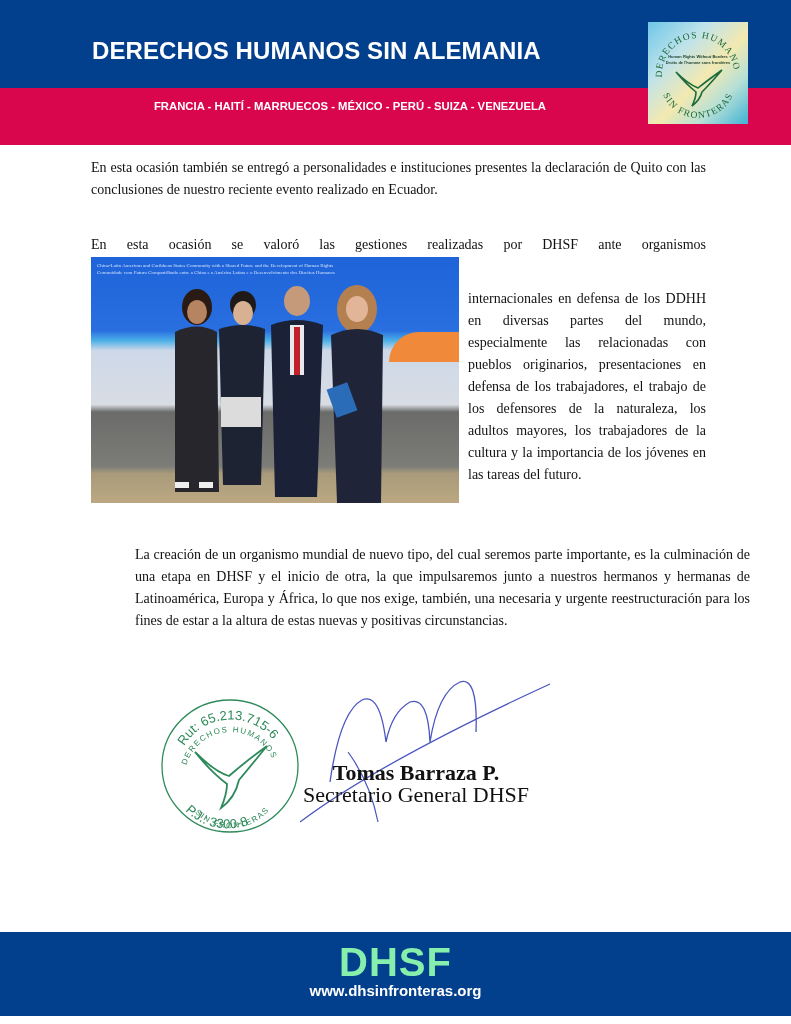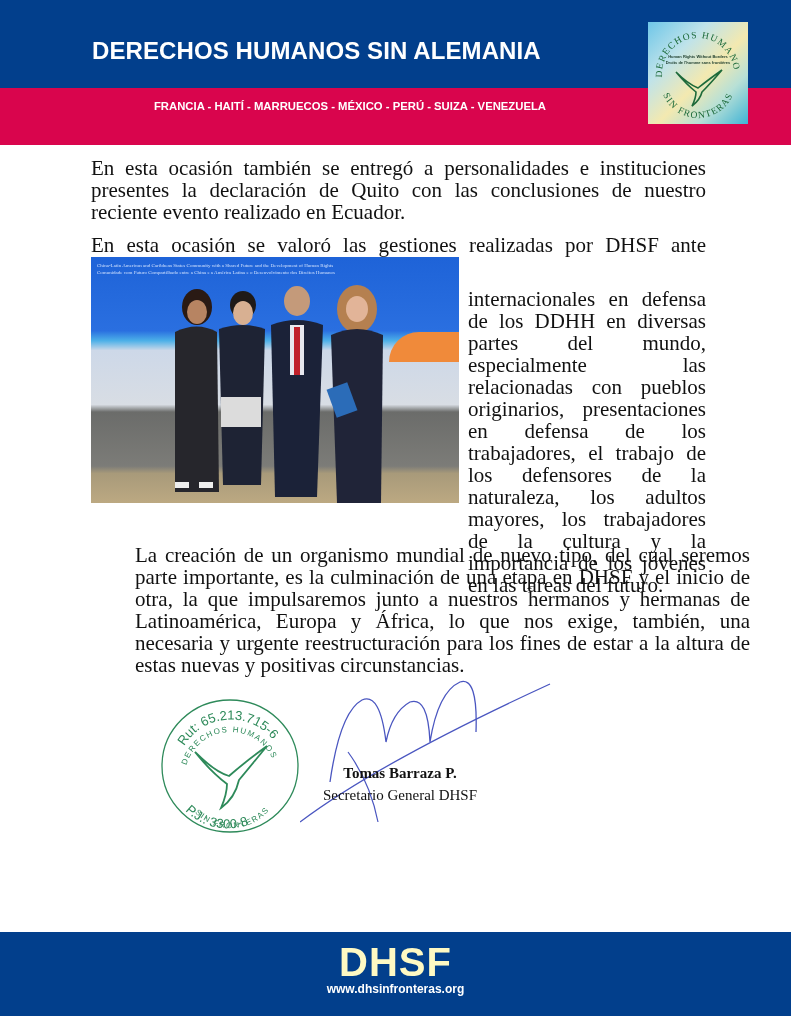--- a/index.html
+++ b/index.html
@@ -23,57 +23,57 @@
     font-family: "Liberation Sans", sans-serif; font-weight: bold; font-size: 11.3px;
     color: #fff; line-height: 15px;
   }
   .countries div { white-space: nowrap; }
   .logo {
     position: absolute; left: 648px; top: 22px; width: 100px; height: 102px;
     background: linear-gradient(135deg, #6ec6e8 0%, #bfe3ea 30%, #f3e9b0 55%, #b8e0d6 75%, #3fb3d6 100%);
   }
   .logo svg { position: absolute; left: 0; top: 0; }
   .para {
-    position: absolute; font-size: 21px; line-height: 22px; text-align: justify;
+    position: absolute; font-size: 14px; line-height: 22px; text-align: justify;
     margin: 0;
   }
   .p1 { left: 91px; top: 157px; width: 615px; }
   .p2a { left: 91px; top: 234px; width: 615px; text-align-last: justify; }
   .p2b { left: 468px; top: 256px; width: 238px; margin-top: 32px; }
   .p3 { left: 91px; top: 544px; width: 615px; margin-left: 44px; }
   .photo {
     position: absolute; left: 91px; top: 257px; width: 368px; height: 246px; overflow: hidden;
     background: linear-gradient(180deg, #1e63d8 0%, #2a6fe0 30%, #4cb0e8 34%, #cdd8e8 38%, #d8dde4 60%, #6b6c6a 63%, #7c7c78 85%, #a89a7a 88%, #bca982 100%);
   }
   .photo .banner-line {
     position: absolute; left: 6px; font-size: 5px; color: #cfe0ff; white-space: nowrap;
     font-family: "Liberation Serif", serif;
   }
   .photo .accent-orange {
     position: absolute; right: 0; top: 75px; width: 70px; height: 30px;
     background: #f08a3a; border-radius: 40px 0 0 0;
   }
   .signature-block {
-    position: absolute; left: 240px; top: 762px; width: 320px; text-align: center;
-    font-size: 15px; line-height: 22px;
+    position: absolute; left: 256px; top: 762px; width: 320px; text-align: center;
+    font-size: 22px; line-height: 22px;
   }
   .sig-name { font-weight: bold; }
   .stamp { position: absolute; left: 155px; top: 690px; }
   .sig-stroke { position: absolute; left: 300px; top: 672px; }
   .footer {
     position: absolute; left: 0; top: 932px; width: 791px; height: 84px; background: #023f8c;
   }
   .footer-logo {
     position: absolute; left: 0; top: 8px; width: 791px; text-align: center;
     font-family: "Liberation Sans", sans-serif; font-weight: bold; font-size: 40px;
-    color: #fef9c3; letter-spacing: 1px; line-height: 44px;
+    color: #86efac; letter-spacing: 1px; line-height: 44px;
   }
   .footer-url {
     position: absolute; left: 0; top: 50px; width: 791px; text-align: center;
-    font-family: "Liberation Sans", sans-serif; font-weight: bold; font-size: 12px; color: #fff;
+    font-family: "Liberation Sans", sans-serif; font-weight: bold; font-size: 15px; color: #fff;
   }
 </style>
 </head>
 <body>
 
 <div class="header-blue"></div>
 <div class="header-red"></div>
 <div class="org-title">DERECHOS HUMANOS SIN ALEMANIA</div>
 <div class="countries">
   <div>FRANCIA - HAITÍ - MARRUECOS - MÉXICO - PERÚ - SUIZA - VENEZUELA</div>

